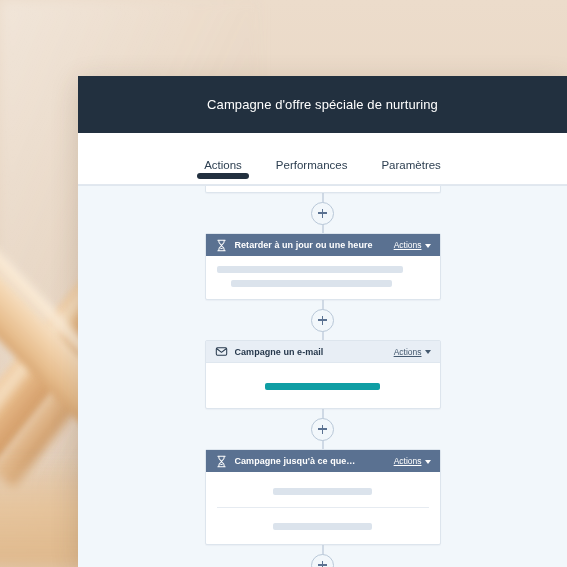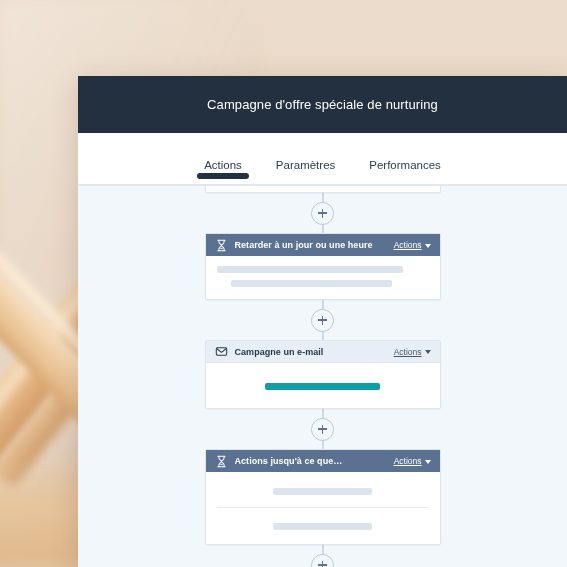--- a/index.html
+++ b/index.html
@@ -340,25 +340,25 @@
     <div class="app-header">
       <div class="app-title">Campagne d'offre spéciale de nurturing</div>
     </div>
 
     <div class="tabbar">
       <div class="tab active">
         <span>Actions</span>
         <span class="tab-underline"></span>
       </div>
       <div class="tab">
-        <span>Paramètres</span>
+        <span>Performances</span>
         
       </div>
       <div class="tab">
-        <span>Performances</span>
+        <span>Paramètres</span>
         
       </div>
     </div>
 
     <div class="canvas">
       <div class="canvas-inner">
         <div class="spine"></div>
 
         <div class="flow">
 
@@ -413,21 +413,21 @@
             <div class="line"></div>
             <div class="plus-btn"></div>
           </div>
 
           <div class="card">
             <div class="card-head dark">
               <svg class="card-icon" viewBox="0 0 16 16">
                 <path d="M3.5 1.5h9M3.5 14.5h9M4.8 1.5v2.3c0 1.7 3.2 2.9 3.2 4.2 0 1.3-3.2 2.5-3.2 4.2v2.3M11.2 1.5v2.3c0 1.7-3.2 2.9-3.2 4.2 0 1.3 3.2 2.5 3.2 4.2v2.3" fill="none" stroke="#ffffff" stroke-width="1.25" stroke-linecap="round" stroke-linejoin="round"></path>
                 <path d="M6 12.4c.6-.9 1.4-1.4 2-1.4s1.4.5 2 1.4z" fill="#ffffff"></path>
               </svg>
-              <div class="card-title">Actions jusqu'à ce que…</div>
+              <div class="card-title">Campagne jusqu'à ce que…</div>
               <div class="actions-link">
                 <span class="actions-text">Actions</span>
                 <span class="caret"></span>
               </div>
             </div>
             <div class="card-body body-center" style="padding-top:9px; padding-bottom:10px;">
               <div class="bar" style="width:47%;"></div>
               <div class="divider"></div>
               <div class="bar" style="width:47%; margin-top:0;"></div>
             </div>

